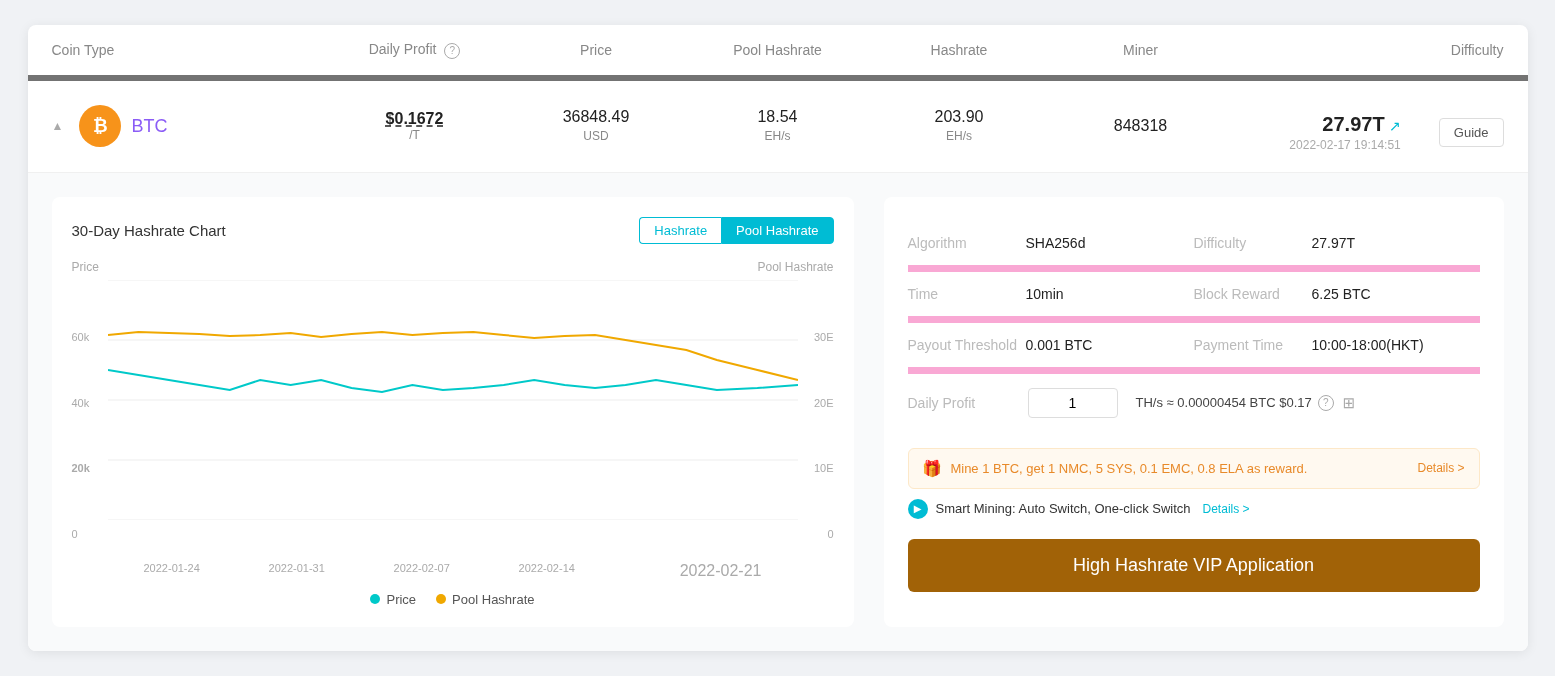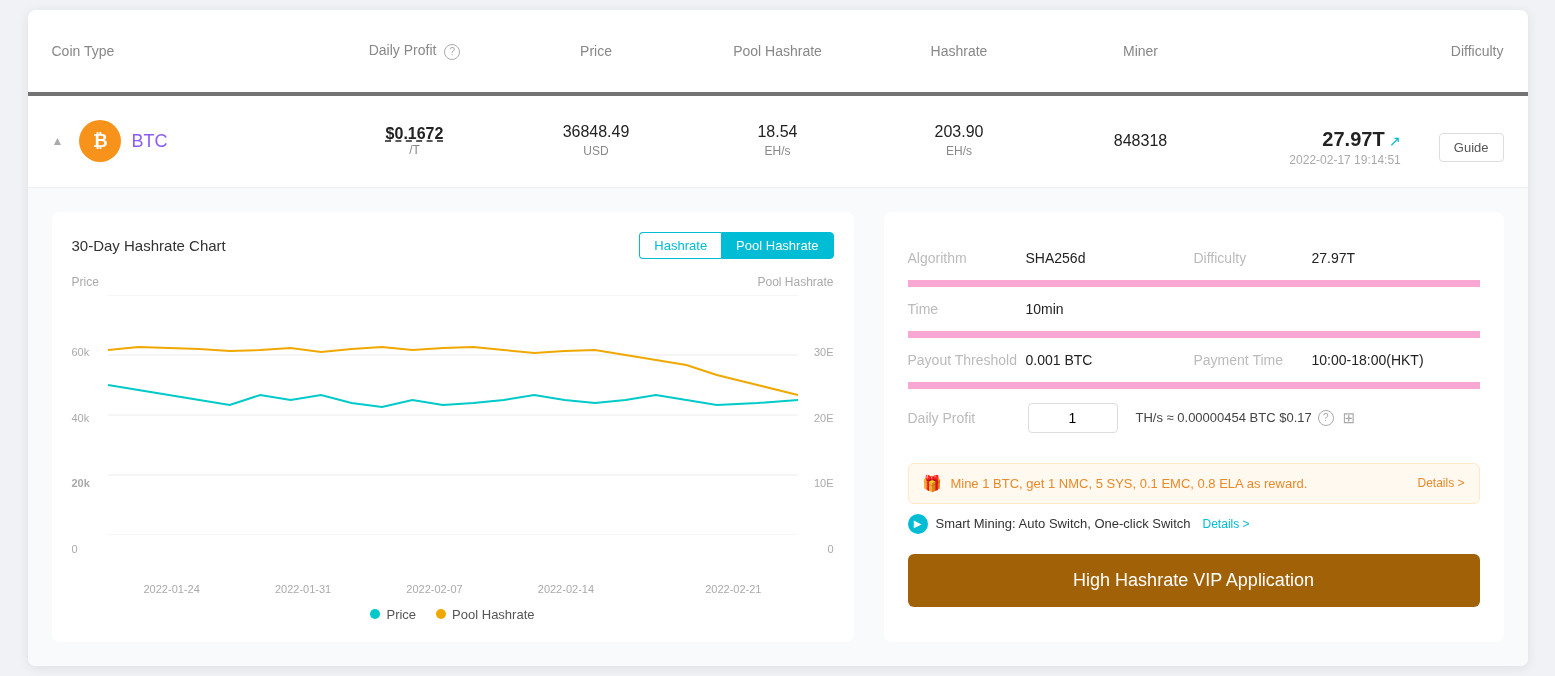--- a/index.html
+++ b/index.html
@@ -1,20 +1,20 @@
 <!DOCTYPE html>
 <html><head>
   <meta charset="utf-8">
   <style>
     * { box-sizing: border-box; margin: 0; padding: 0; }
     body { font-family: -apple-system, BlinkMacSystemFont, 'Segoe UI', sans-serif; background: #f0f2f5; display: flex; justify-content: center; align-items: center; min-height: 100vh; }
     .container { background: #fff; border-radius: 8px; width: 1500px; padding: 0; overflow: hidden; box-shadow: 0 2px 12px rgba(0,0,0,0.08); }
 
     
-    .header-row { display: flex; align-items: center; padding: 32px 24px; border-bottom: 4px solid #737373; }
+    .header-row { display: flex; align-items: center; padding: 16px 24px; border-bottom: 6px solid #737373; }
     .header-cell { flex: 1; font-size: 14px; color: #888; text-align: center; }
     .header-cell:first-child { text-align: left; flex: 1.5; }
     .header-cell:last-child { flex: 1.5; text-align: right; }
 
     
     .data-row { display: flex; align-items: center; padding: 20px 24px; border-bottom: 1px solid #f0f0f0; }
     .data-cell { flex: 1; text-align: center; }
     .data-cell:first-child { flex: 1.5; text-align: left; }
     .data-cell:last-child { flex: 1.5; text-align: right; }
 
@@ -189,21 +189,21 @@
           <polyline points="0,55 30,52 60,53 90,54 120,56 150,55 180,53 210,57 240,54 270,52 300,55 330,53 360,52 390,55 420,58 450,56 480,55 510,60 540,65 570,70 600,80 640,90 680,100" fill="none" stroke="#f0a800" stroke-width="2"></polyline>
 
           <polyline points="0,90 30,95 60,100 90,105 120,110 150,100 180,105 210,100 240,108 270,112 300,105 330,110 360,108 390,105 420,100 450,105 480,108 510,105 540,100 570,105 600,110 640,108 680,105" fill="none" stroke="#00c9c9" stroke-width="2"></polyline>
         </svg>
 
         <div class="x-labels" style="position:absolute;bottom:0;left:36px;right:36px;display:flex;justify-content:space-between;">
           <span class="x-label" style="font-size:11px;color:#aaa;">2022-01-24</span>
           <span class="x-label" style="font-size:11px;color:#aaa;">2022-01-31</span>
           <span class="x-label" style="font-size:11px;color:#aaa;">2022-02-07</span>
           <span class="x-label" style="font-size:11px;color:#aaa;">2022-02-14</span>
-          <span class="x-label" style="font-size:11px;color:#aaa;margin-left:36px;">2022-02-21</span>
+          <span class="x-label" style="font-size:16px;color:#aaa;margin-left:36px;">2022-02-21</span>
         </div>
       </div>
 
       <div class="chart-legend">
         <div class="legend-item">
           <div class="legend-dot" style="background:#00c9c9;"></div>
           <span>Price</span>
         </div>
         <div class="legend-item">
           <div class="legend-dot" style="background:#f0a800;"></div>
@@ -222,20 +222,24 @@
           </div>
           <div class="info-col">
             <span class="info-col-label">Difficulty</span>
             <span class="info-col-value">27.97T</span>
           </div>
         </div>
         <div class="info-table-row">
           <div class="info-col">
             <span class="info-col-label">Time</span>
             <span class="info-col-value">10min</span>
+          </div>
+          <div class="info-col">
+            <span class="info-col-label">Block Reward</span>
+            <span class="info-col-value">6.25 BTC</span>
           </div>
         </div>
         <div class="info-table-row">
           <div class="info-col">
             <span class="info-col-label">Payout Threshold</span>
             <span class="info-col-value">0.001 BTC</span>
           </div>
           <div class="info-col">
             <span class="info-col-label">Payment Time</span>
             <span class="info-col-value">10:00-18:00(HKT)</span>

